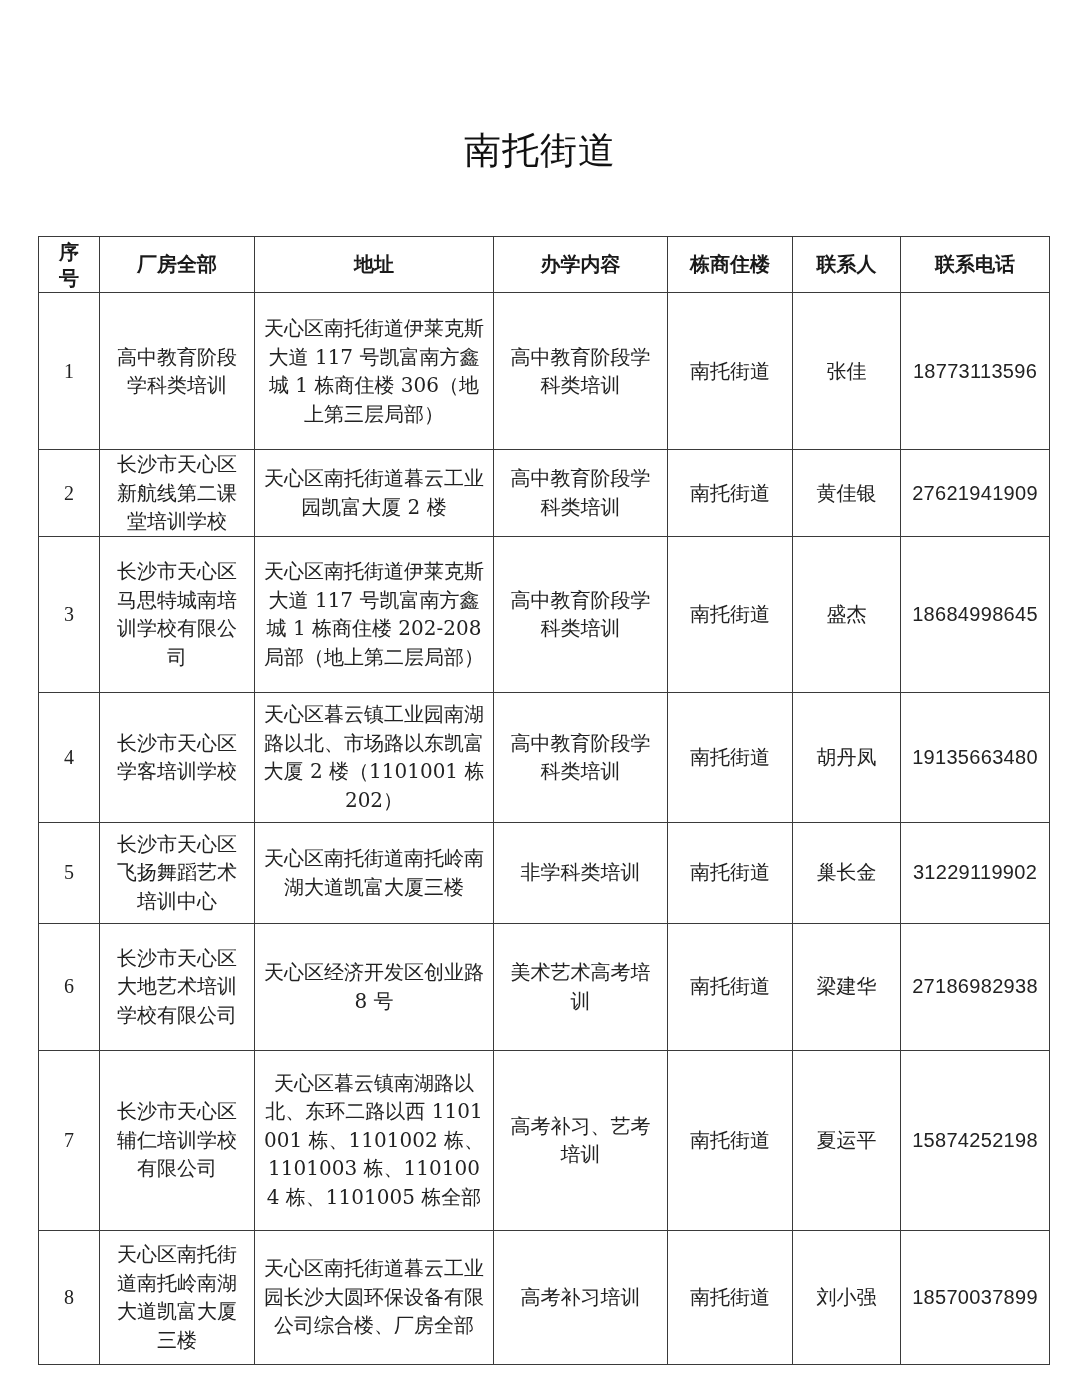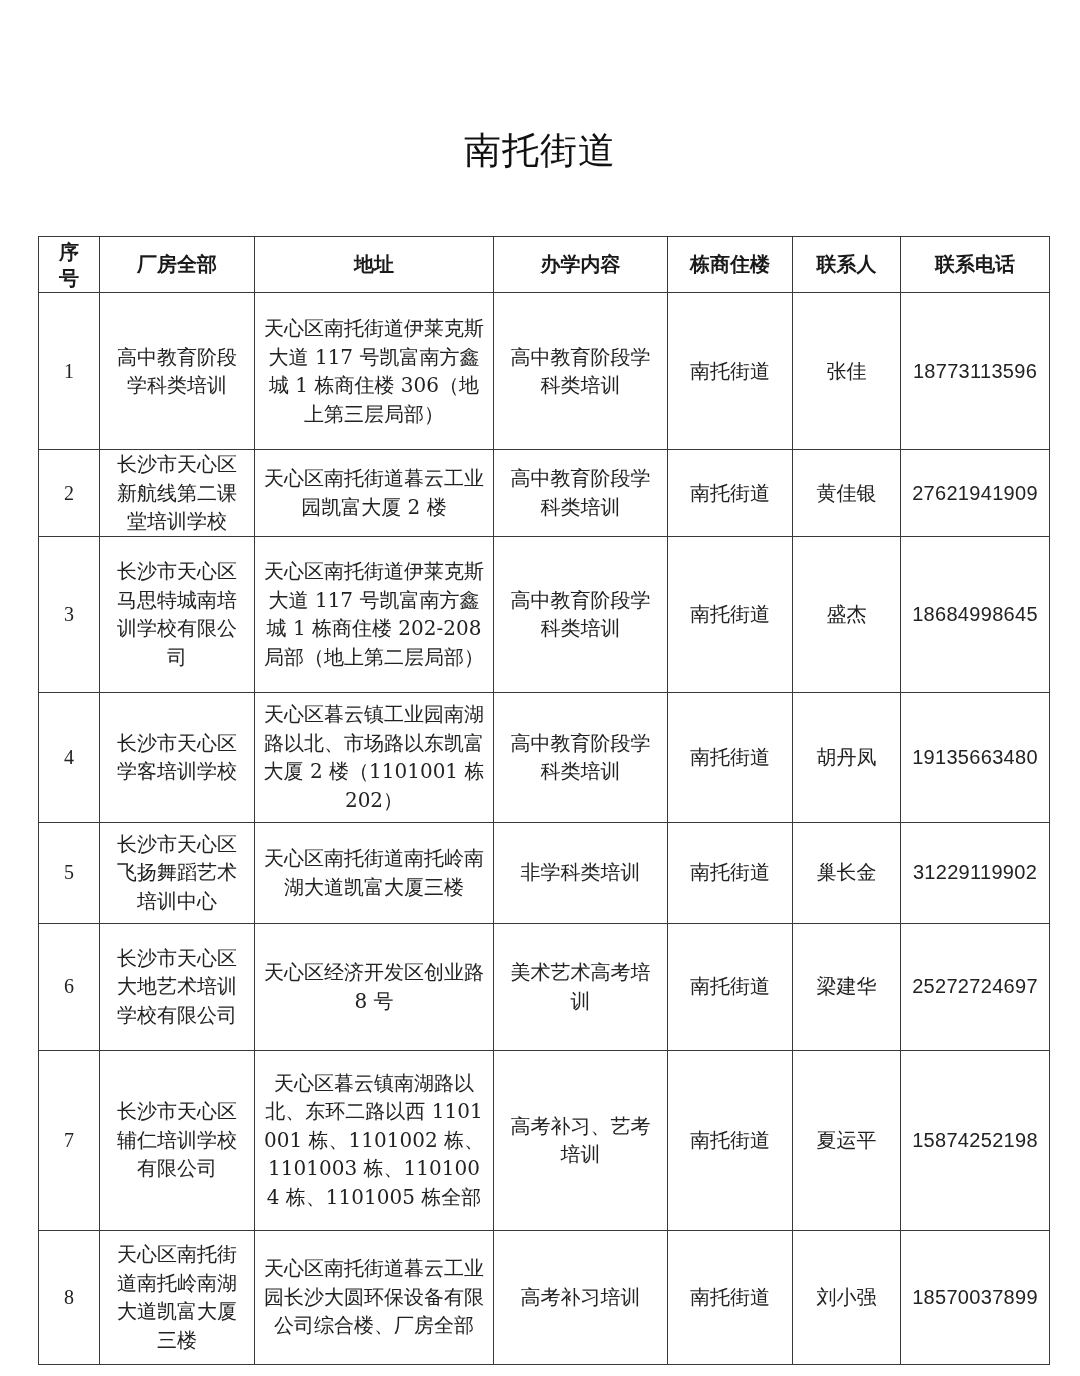--- a/index.html
+++ b/index.html
@@ -136,21 +136,21 @@
       <td>巢长金</td>
       <td class="phone">31229119902</td>
     </tr>
     <tr style="height:127px">
       <td class="seq">6</td>
       <td>长沙市天心区大地艺术培训学校有限公司</td>
       <td>天心区经济开发区创业路 8 号</td>
       <td>美术艺术高考培训</td>
       <td>南托街道</td>
       <td>梁建华</td>
-      <td class="phone">25272724697</td>
+      <td class="phone">27186982938</td>
     </tr>
     <tr style="height:180px">
       <td class="seq">7</td>
       <td>长沙市天心区辅仁培训学校有限公司</td>
       <td>天心区暮云镇南湖路以北、东环二路以西 1101001 栋、1101002 栋、1101003 栋、1101004 栋、1101005 栋全部</td>
       <td>高考补习、艺考培训</td>
       <td>南托街道</td>
       <td>夏运平</td>
       <td class="phone">15874252198</td>
     </tr>

